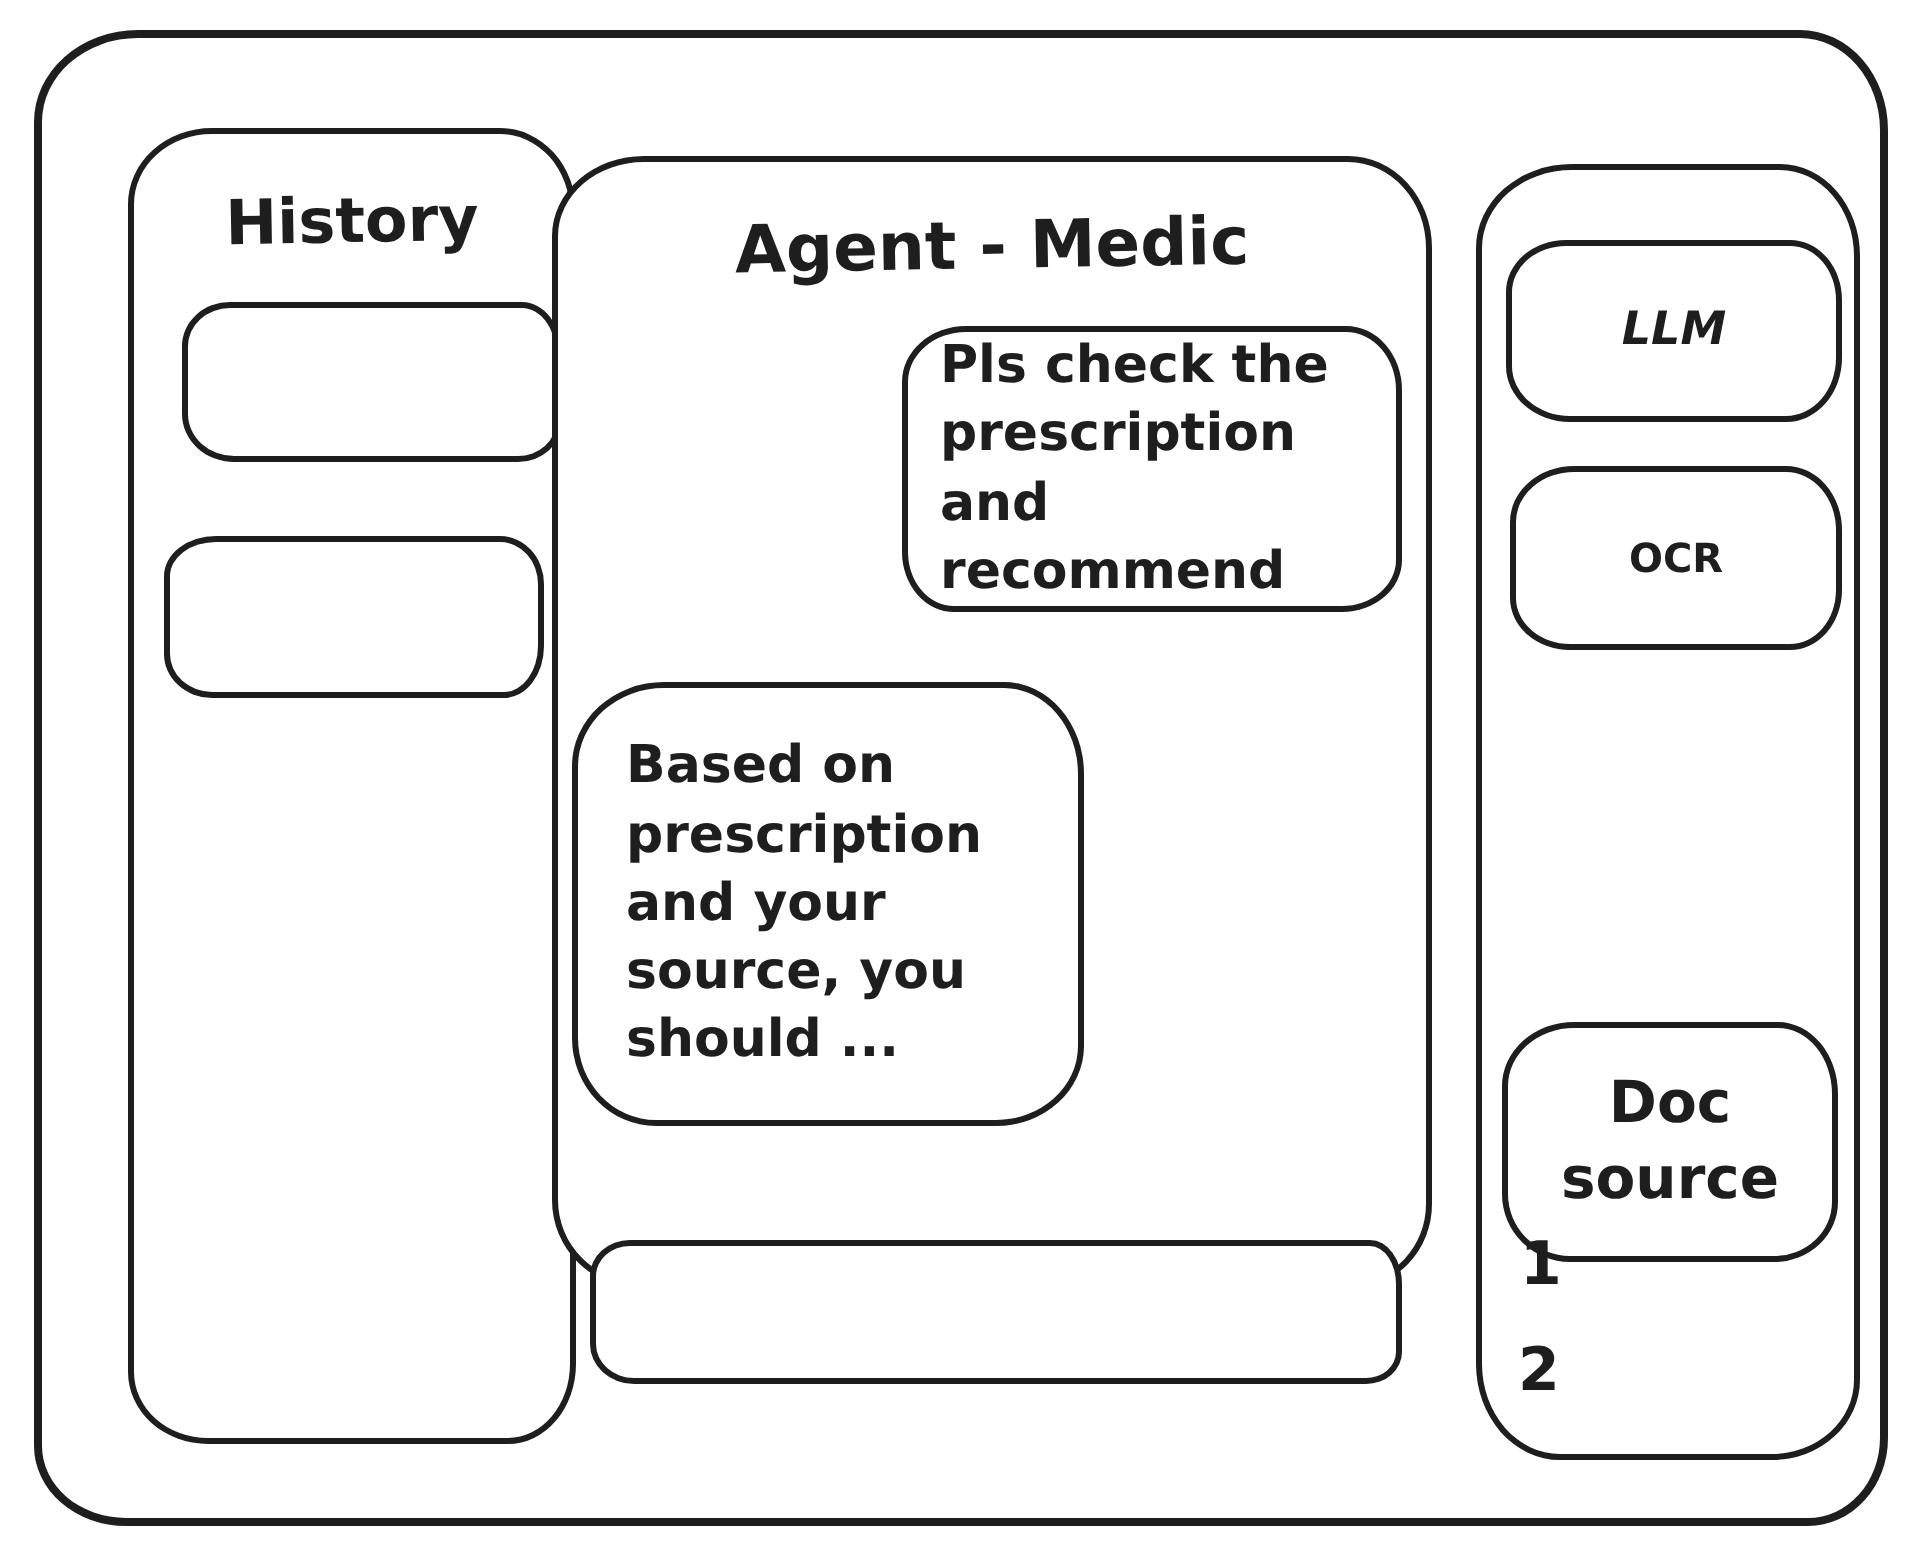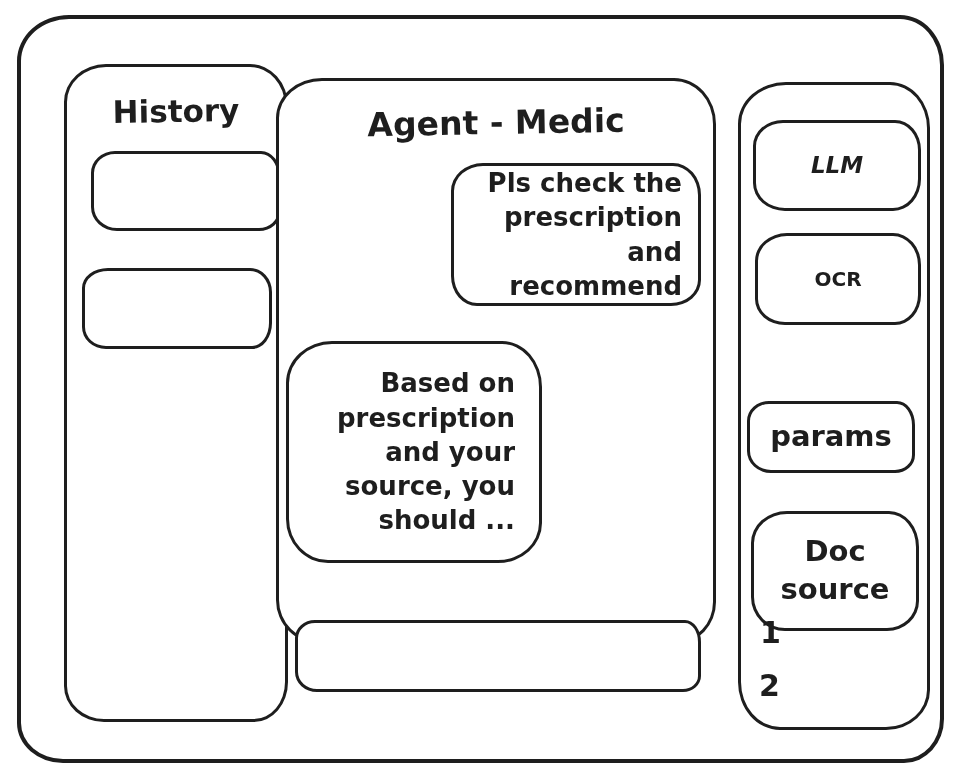--- a/index.html
+++ b/index.html
@@ -67,21 +67,21 @@
     font-size: 33px;
     transform: rotate(-1deg);
   }
   .bubble {
     position: absolute;
     border: 3px solid var(--ink);
     background: var(--paper);
     display: flex;
     align-items: center;
     justify-content: center;
-    text-align: right;
+    text-align: left;
     font-size: 26px;
     line-height: 1.32;
   }
   .user-bubble {
     left: 172px; top: 82px; width: 250px; height: 143px;
     padding: 8px 16px;
     border-radius: 32px 28px 30px 26px / 28px 32px 26px 30px;
   }
   .assistant-bubble {
     left: 7px; top: 260px; width: 256px; height: 222px;
@@ -173,19 +173,18 @@
     <div class="bubble assistant-bubble">
       <span>Based on prescription and your source, you should ...</span>
     </div>
 
     <input class="chat-input" type="text" value="" style="">
   </main>
 
   <aside class="sketch tools-panel">
     <button class="tool-btn llm">LLM</button>
     <button class="tool-btn ocr">OCR</button>
-    <button class="tool-btn params">params</button>
     <button class="tool-btn doc-source">Doc source</button>
     <div class="doc-item one">1</div>
     <div class="doc-item two">2</div>
   </aside>
 
 </div>
 
 </body></html>

